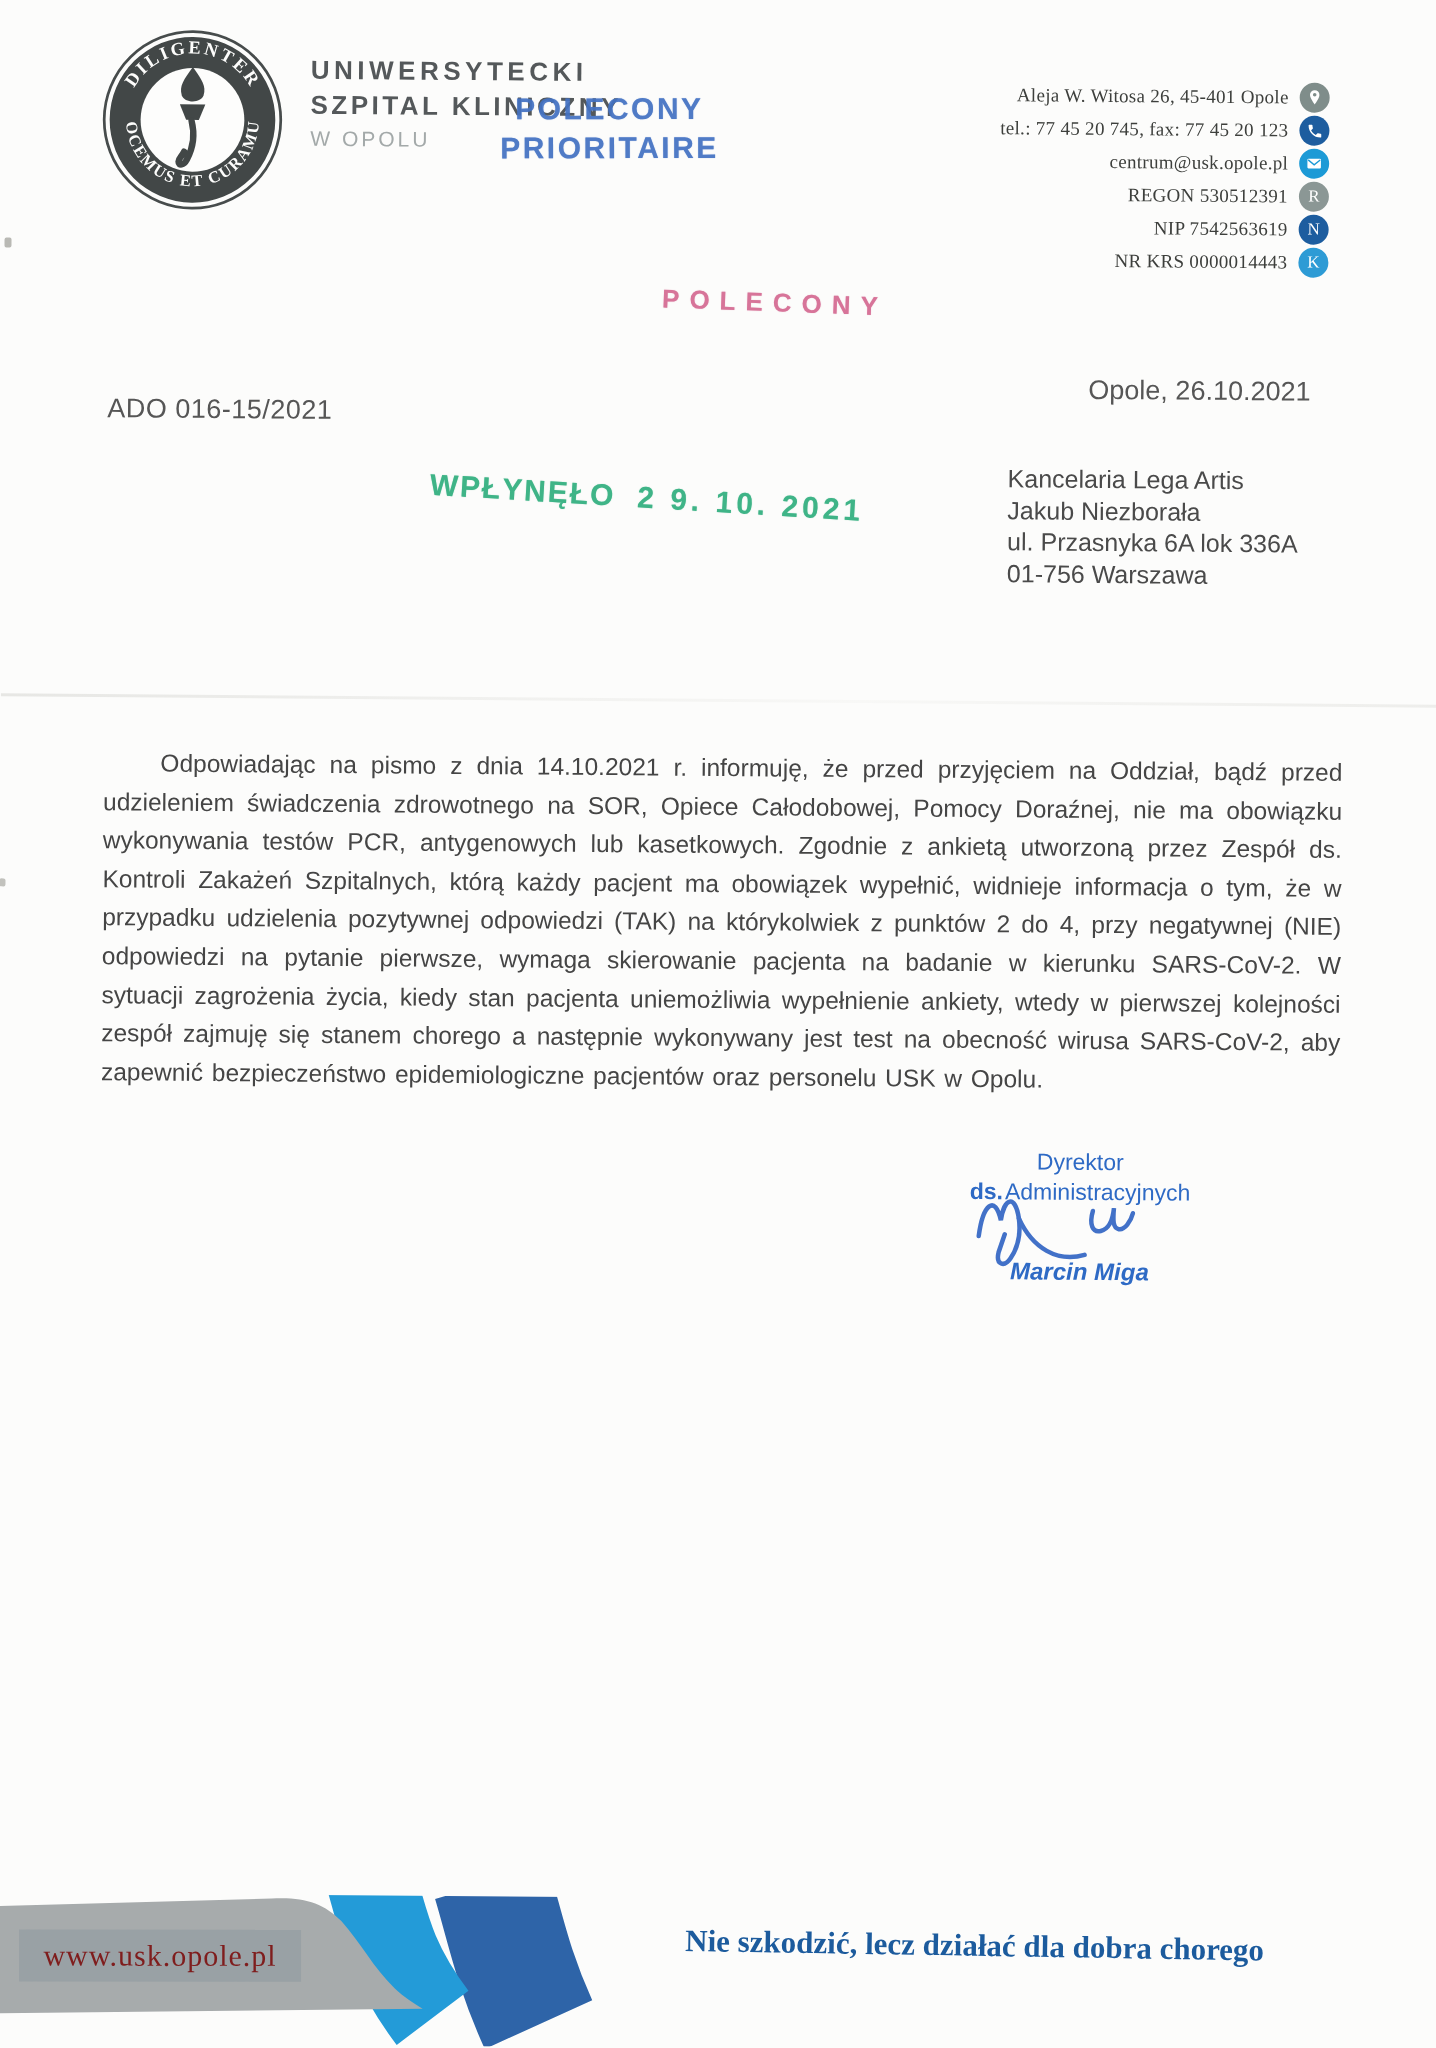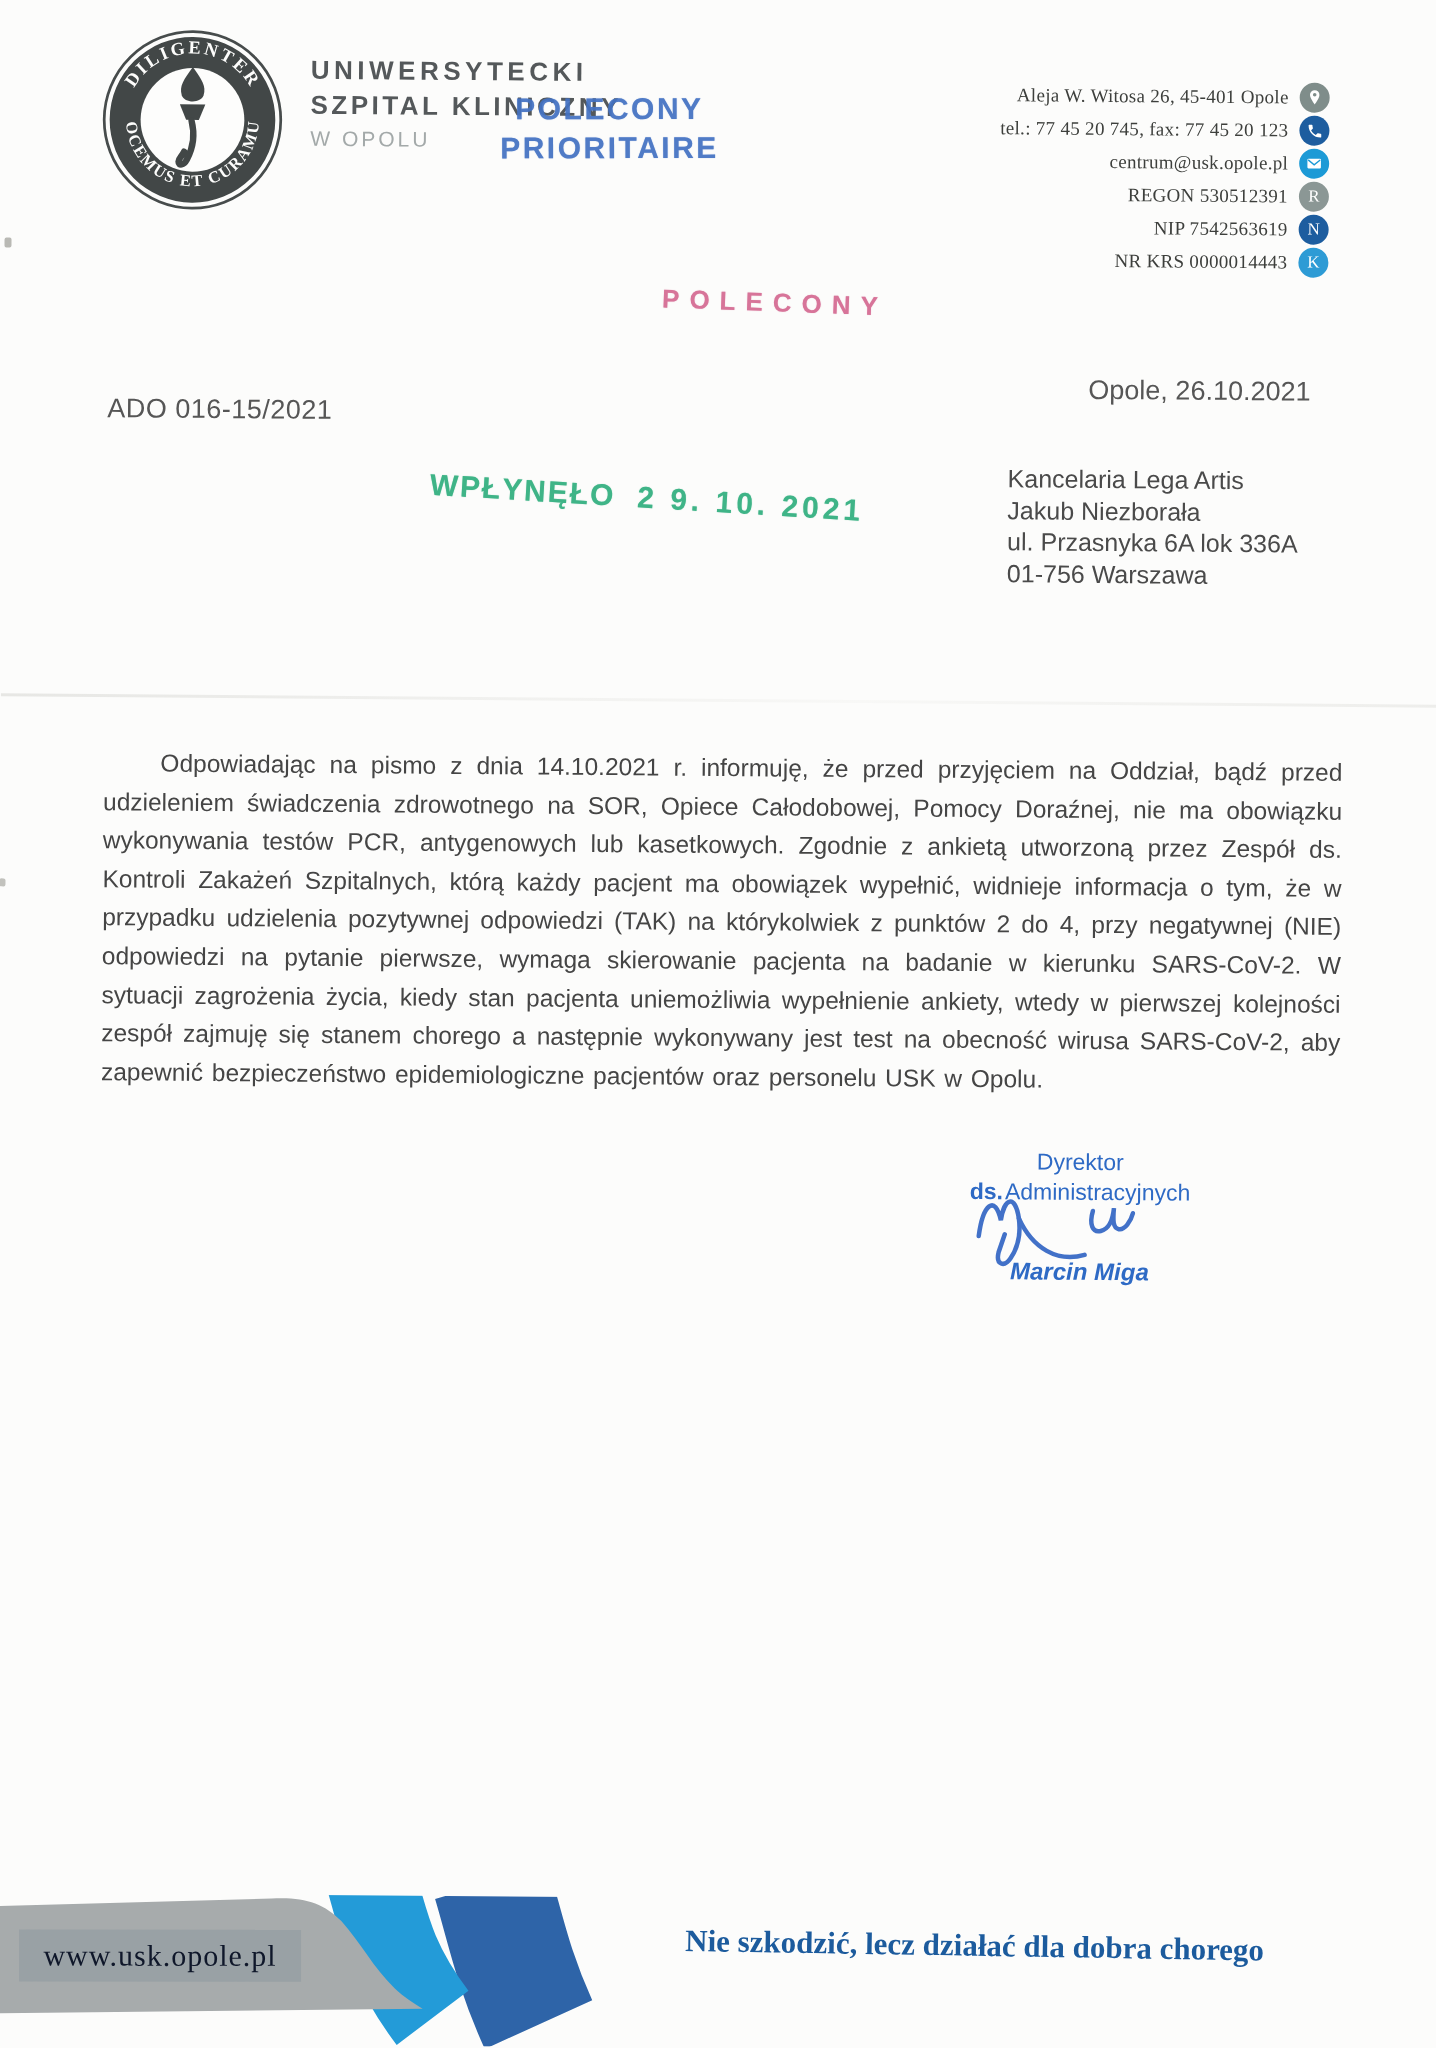--- a/index.html
+++ b/index.html
@@ -68,21 +68,21 @@
   .sig-name { font-size:24px; font-weight:700; font-style:italic; margin-top:52px; }
   .sig-scrawl { position:absolute; left:28px; top:22px; width:220px; height:110px; }
 
   
   .footer-art { position:absolute; left:0; top:1898px; width:1436px; height:150px; }
   .www-box {
     position:absolute; left:28px; top:1934px; width:282px; height:52px;
     background:#99a1a5; display:flex; align-items:center; justify-content:center;
     transform:rotate(-0.4deg);
   }
-  .www-box span { font-family:"Liberation Serif", serif; font-size:30px; color:#0f172a; letter-spacing:1px; }
+  .www-box span { font-family:"Liberation Serif", serif; font-size:30px; color:#7f1d1d; letter-spacing:1px; }
   .motto {
     position:absolute; left:694px; top:1926px; width:660px;
     font-family:"Liberation Serif", serif; font-weight:700; font-size:31px;
     color:#1c5b9d; white-space:nowrap; transform:rotate(0.5deg);
   }
 
   
   .crease { position:absolute; left:0; top:699px; width:100%; height:3px;
     background:linear-gradient(90deg, rgba(205,205,200,.45), rgba(225,225,220,.15) 60%, rgba(210,210,205,.35)); }
   .speck1 { position:absolute; left:0; top:243px; width:7px; height:10px; background:#b9b9b4; border-radius:2px; }

